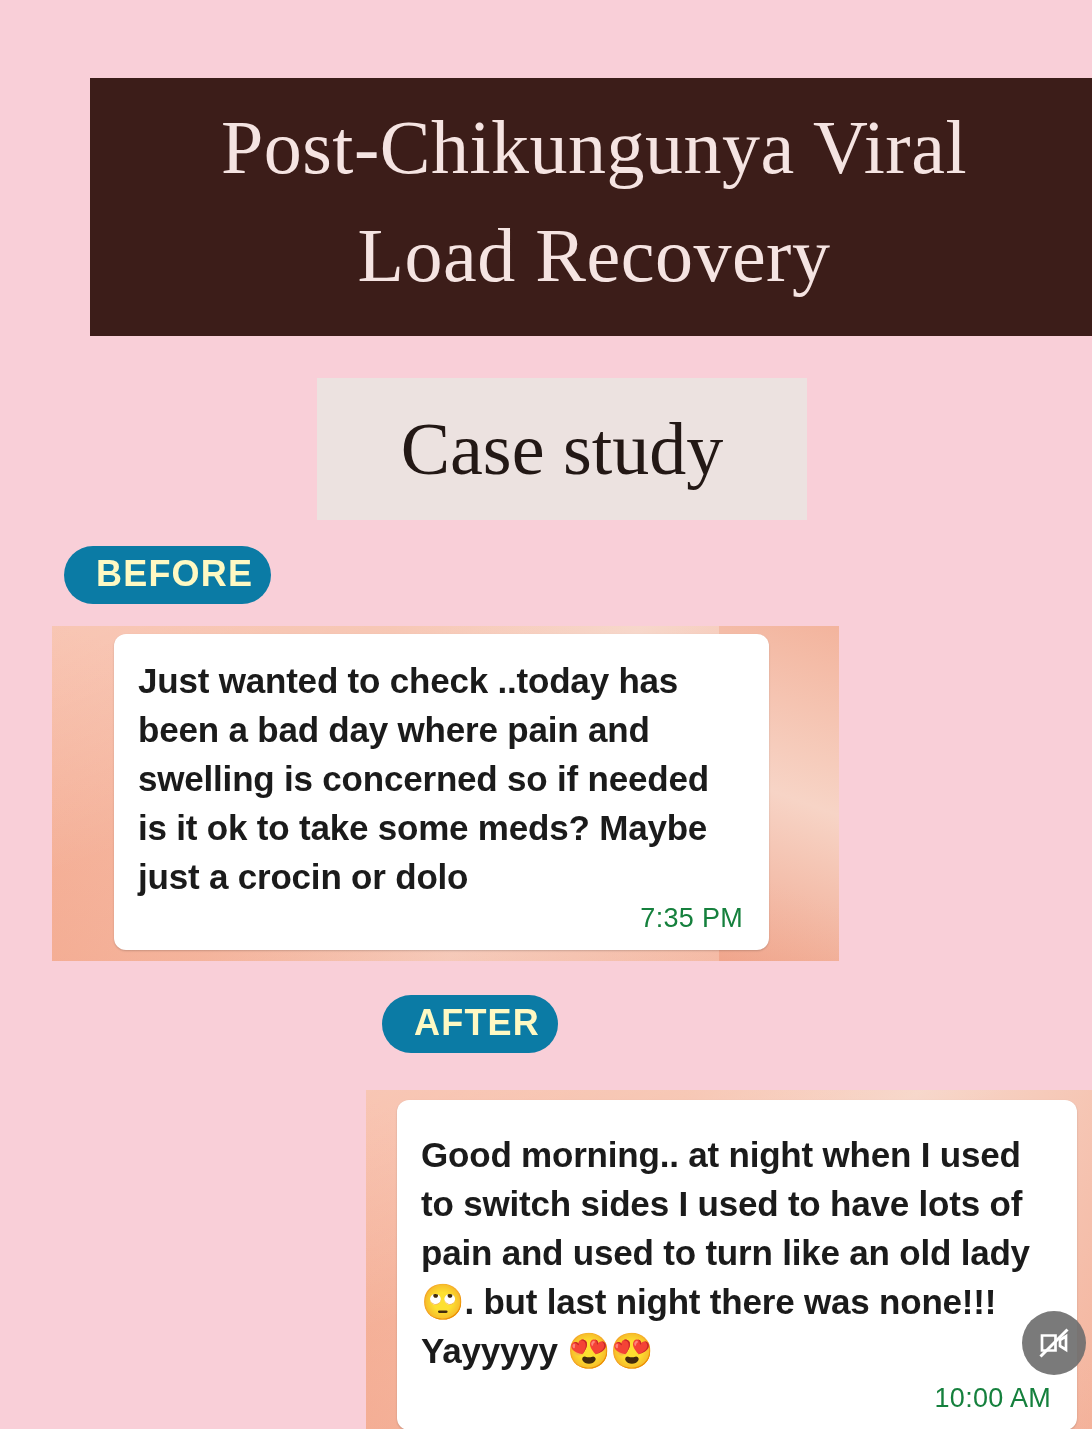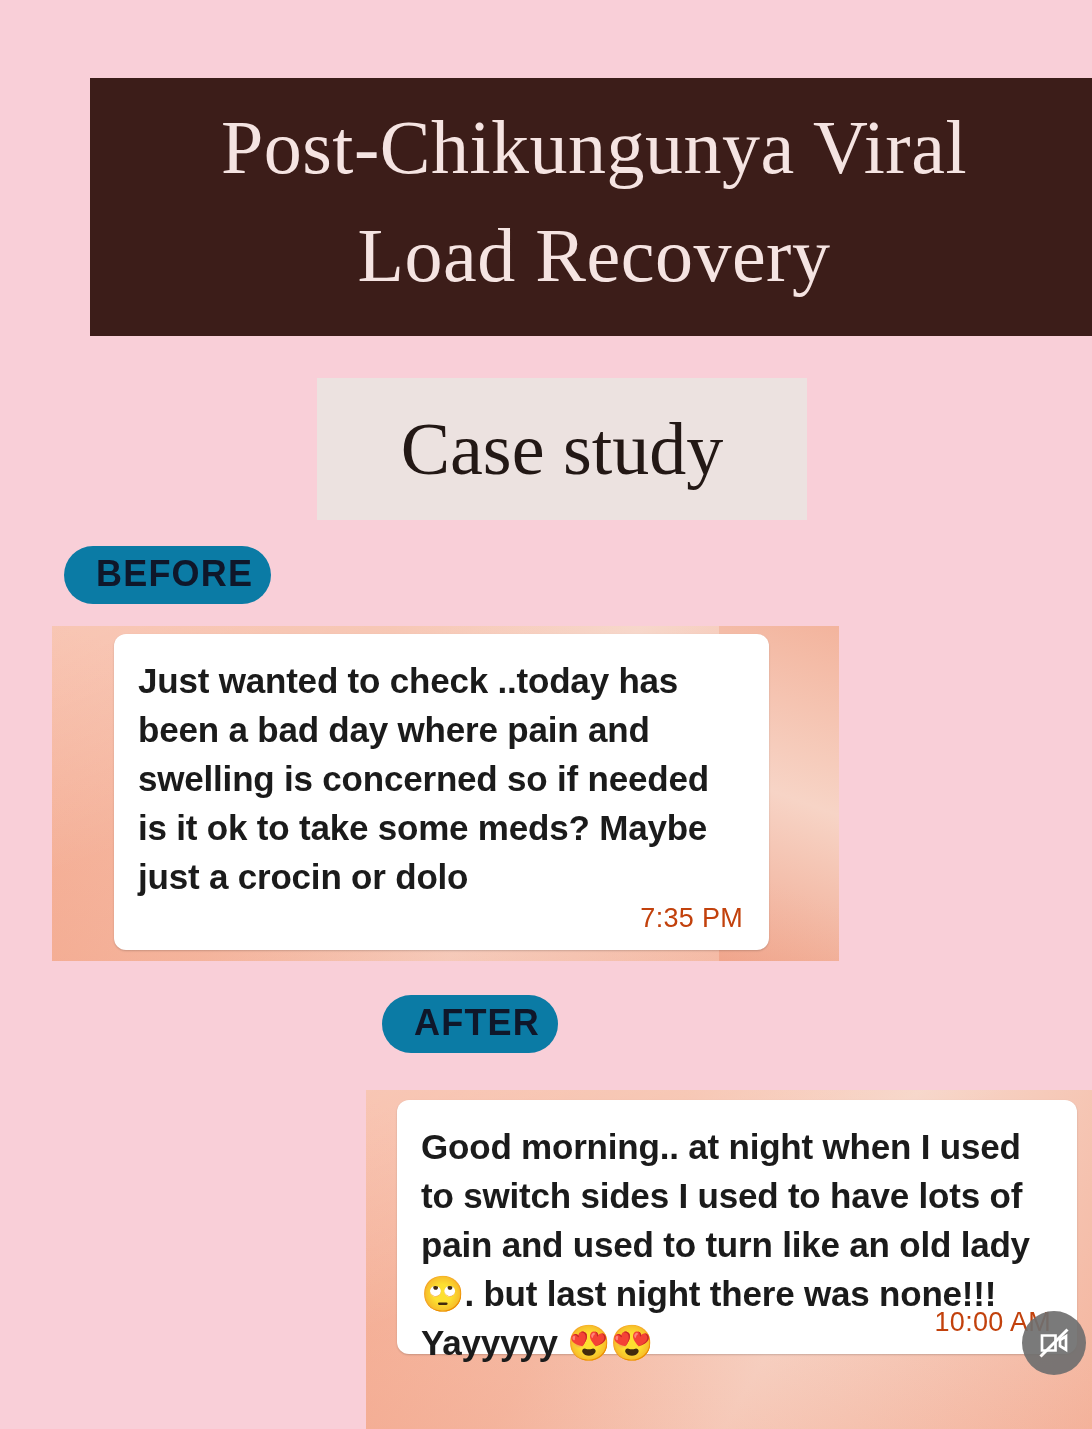--- a/index.html
+++ b/index.html
@@ -52,21 +52,21 @@
     font-family: "Liberation Serif", serif;
     font-size: 74px;
     color: #231815;
     line-height: 1;
   }
 
   
   .tag {
     position: absolute;
     background: #0b7ba5;
-    color: #0f172a;
+    color: #fef9c3;
     font-weight: bold;
     font-size: 36px;
     letter-spacing: 1.2px;
     padding: 10px 18px 12px 32px;
     line-height: 1;
     border-radius: 29px;
   }
   .tag-before {
     left: 64px;
     top: 546px;
@@ -117,37 +117,37 @@
     left: 62px;
     top: 8px;
     width: 655px;
     height: 316px;
     padding: 22px 24px 10px 24px;
   }
   .bubble-after {
     left: 31px;
     top: 10px;
     width: 680px;
-    height: 254px;
-    padding: 22px 24px 10px 24px;
+    height: 330px;
+    padding: 30px 24px 10px 24px;
   }
   .msg-text {
     font-family: "Liberation Sans", sans-serif;
     font-size: 35px;
     font-weight: bold;
     color: #1b1b1b;
     line-height: 1.4;
     letter-spacing: -0.2px;
   }
   .timestamp {
     position: absolute;
     right: 26px;
     bottom: 16px;
     font-size: 27px;
-    color: #c2410c;
+    color: #15803d;
     font-weight: normal;
     letter-spacing: 0.3px;
   }
 
   
   .shot-before .fabric-right {
     position: absolute;
     right: 0; top: 0; bottom: 0;
     width: 120px;
     background: linear-gradient(200deg, #f3b49d 0%, #f7d4c6 50%, #f0a78e 100%);

